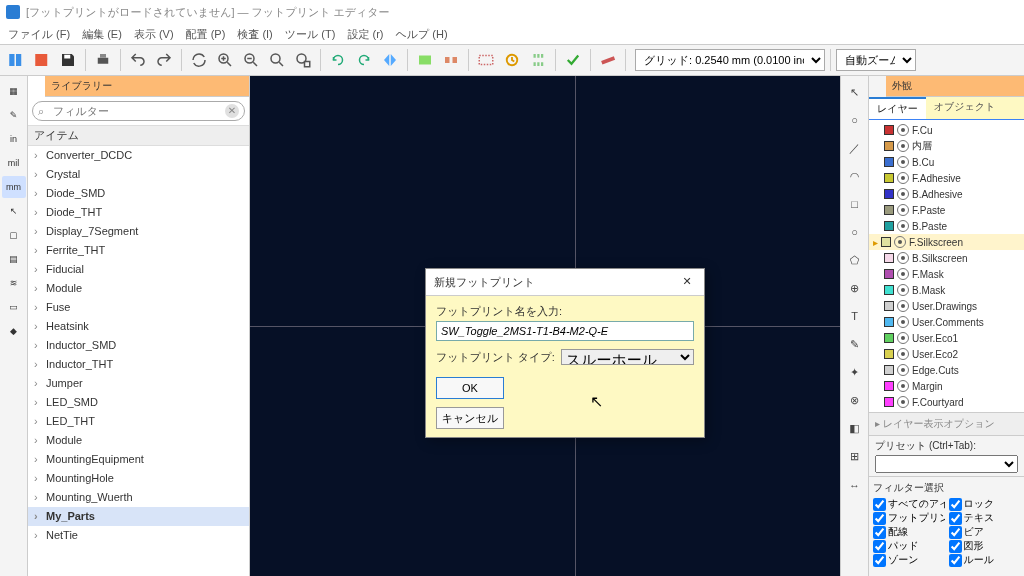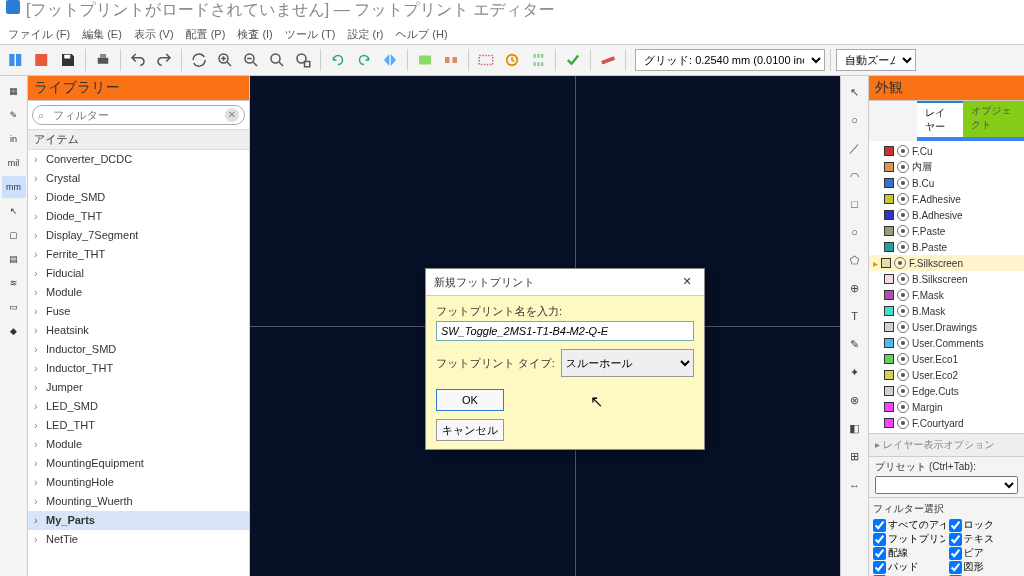--- a/index.html
+++ b/index.html
@@ -1,47 +1,47 @@
 <!DOCTYPE html>
 <html><head>
 <meta charset="utf-8">
 <style>
 * { box-sizing: border-box; margin: 0; padding: 0; font-family: "Segoe UI", Meiryo, sans-serif; }
 body { width: 1024px; height: 576px; display: flex; flex-direction: column; background: #f0f0f0; overflow: hidden; font-size: 11px; position: relative; }
-.titlebar { height: 24px; background: #fff; display: flex; padding: 0 6px; color: #888; font-size: 16px; }
+.titlebar { height: 24px; background: #fff; display: flex; align-items: center; padding: 0 6px; color: #888; font-size: 11px; }
 .titlebar .appicon { width: 14px; height: 14px; background: #2a7dd4; margin-right: 6px; border-radius: 2px; }
 .menubar { height: 20px; background: #fff; display: flex; align-items: center; gap: 12px; padding: 0 8px; color: #555; font-size: 11px; }
 .toolbar { height: 32px; background: #f4f4f4; border-top: 1px solid #ccc; border-bottom: 1px solid #ccc; display: flex; align-items: center; padding: 0 4px; gap: 2px; }
 .tb { width: 24px; height: 24px; display: flex; align-items: center; justify-content: center; color: #444; border-radius: 2px; }
 .tb svg { width: 18px; height: 18px; }
 .sep { width: 1px; height: 22px; background: #ccc; margin: 0 3px; }
 .gridsel { flex: none; margin-left: 4px; }
 .gridsel select, .zoom select { height: 22px; font-size: 11px; border: 1px solid #aaa; background: #fff; padding: 0 4px; }
 .gridsel select { width: 190px; } .zoom select { width: 80px; }
 .mainarea { flex: 1; display: flex; overflow: hidden; }
 .lefttools { width: 28px; background: #f4f4f4; border-right: 1px solid #ccc; display: flex; flex-direction: column; align-items: center; padding-top: 4px; gap: 2px; }
 .lefttools .lt { width: 24px; height: 22px; display: flex; align-items: center; justify-content: center; font-size: 9px; color: #333; border-radius: 2px; }
 .lt.active { background: #cfe0ff; }
 .libpanel { width: 222px; background: #fff; border-right: 1px solid #ccc; display: flex; flex-direction: column; }
-.panel-title { background: #f97316; padding: 3px 6px; font-size: 14px; color: #333; border-bottom: 1px solid #ccc; }
+.panel-title { background: #fdba74; padding: 3px 6px; font-size: 10px; color: #333; border-bottom: 1px solid #ccc; margin-left: 17px; }
 .filter { margin: 4px; position: relative; }
 .filter input { width: 100%; height: 20px; border: 1px solid #aaa; border-radius: 10px; padding: 0 22px 0 20px; font-size: 11px; }
 .filter .mag { position: absolute; left: 6px; top: 4px; color: #888; font-size: 11px; }
 .filter .clr { position: absolute; right: 6px; top: 3px; color: #888; background: #e0e0e0; border-radius: 50%; width: 14px; height: 14px; text-align: center; line-height: 14px; font-size: 10px; }
 .itemhdr { background: #eee; padding: 2px 6px; font-size: 11px; color: #333; border-top: 1px solid #ddd; border-bottom: 1px solid #ddd; }
 .tree { flex: 1; overflow-y: auto; }
 .tree-item { padding: 2px 6px 2px 18px; font-size: 11px; color: #333; position: relative; white-space: nowrap; height: 19px; line-height: 15px; }
 .tree-item::before { content: "›"; position: absolute; left: 6px; color: #888; }
 .tree-item.selected { background: #d8e4f8; font-weight: bold; }
 .canvas { flex: 1; background: #061026; position: relative; }
 .canvas .vline { position: absolute; top: 0; bottom: 0; left: 55%; width: 1px; background: #556; }
 .canvas .hline { position: absolute; left: 0; right: 0; top: 50%; height: 1px; background: #556; }
 .righttools { width: 28px; background: #f4f4f4; border-left: 1px solid #ccc; display: flex; flex-direction: column; align-items: center; padding-top: 4px; gap: 4px; }
 .rightpanel { width: 156px; background: #f4f4f4; border-left: 1px solid #ccc; display: flex; flex-direction: column; font-size: 10px; }
-.tabs { display: flex; border-bottom: 4px solid #3b82f6; background: #84cc16; font-size: 10px; margin-left: 48px; }
+.tabs { display: flex; border-bottom: 1px solid #3b82f6; background: #fef9c3; font-size: 10px; }
 .tabs .tab { padding: 3px 8px; color: #555; }
 .tabs .tab.active { background: #fff; border-top: 2px solid #2a7dd4; color: #222; }
 .layers { flex: none; overflow: hidden; background: #fff; padding: 2px 0; }
 .layer { display: flex; align-items: center; gap: 3px; padding: 0 4px; height: 16px; font-size: 10px; color: #333; }
 .layer .sw { width: 10px; height: 10px; border: 1px solid #333; }
 .layer .eye { width: 12px; height: 12px; border-radius: 50%; border: 1px solid #777; position: relative; }
 .layer .eye::after { content: ""; position: absolute; top: 3px; left: 3px; width: 4px; height: 4px; border-radius: 50%; background: #555; }
 .layer.sel { background: #fff4cc; }
 .layopt { padding: 4px 6px; color: #888; background: #eee; border-top:1px solid #ccc; border-bottom:1px solid #ccc; font-size:10px;}
 .preset { padding: 3px 6px; color: #333; font-size: 10px; border-bottom: 1px solid #ccc; }
@@ -51,21 +51,21 @@
 .chkrow { display: grid; grid-template-columns: 1fr 1fr; gap: 0 4px; }
 .chkrow label { display: flex; align-items: center; gap: 2px; white-space: nowrap; overflow: hidden; }
 
 .overlay { position: absolute; top: 0; left: 0; right: 0; bottom: 0; }
 .dialog { position: absolute; left: 425px; top: 268px; width: 280px; background: #fef9c3; border: 1px solid #888; box-shadow: 3px 3px 12px rgba(0,0,0,.3); }
 .dlg-title { background: #fff; display: flex; align-items: center; justify-content: space-between; padding: 4px 8px; font-size: 11px; color: #333; border-bottom:1px solid #ccc;}
 .dlg-close { width: 18px; height: 18px; text-align: center; line-height: 16px; color: #333; }
 .dlg-body { padding: 8px 10px; font-size: 11px; color: #333; }
 .dlg-body input { width: 100%; height: 20px; border: 1px solid #7aa; margin-top: 2px; padding: 0 4px; font-size: 11px; font-style: italic; }
 .dlg-row { margin-top: 8px; display: flex; align-items: center; gap: 6px; }
-.dlg-row select { flex: 1; height: 28px; font-size: 11px; border: 1px solid #999; }
+.dlg-row select { flex: 1; height: 16px; font-size: 15px; border: 1px solid #999; }
 .dlg-buttons { display: flex; justify-content: flex-end; gap: 8px; margin-top: 12px; flex-direction: column; }
 .dlg-buttons button { width: 68px; height: 22px; font-size: 11px; background: #f8f8f8; border: 1px solid #999; }
 .dlg-buttons button.ok { border: 1px solid #2a7dd4; }
 .cursor { position: absolute; left: 590px; top: 392px; font-size: 16px; color: #000; pointer-events: none; }
 </style>
 </head>
 <body>
 
 <div class="titlebar">
   <div class="appicon"></div>

